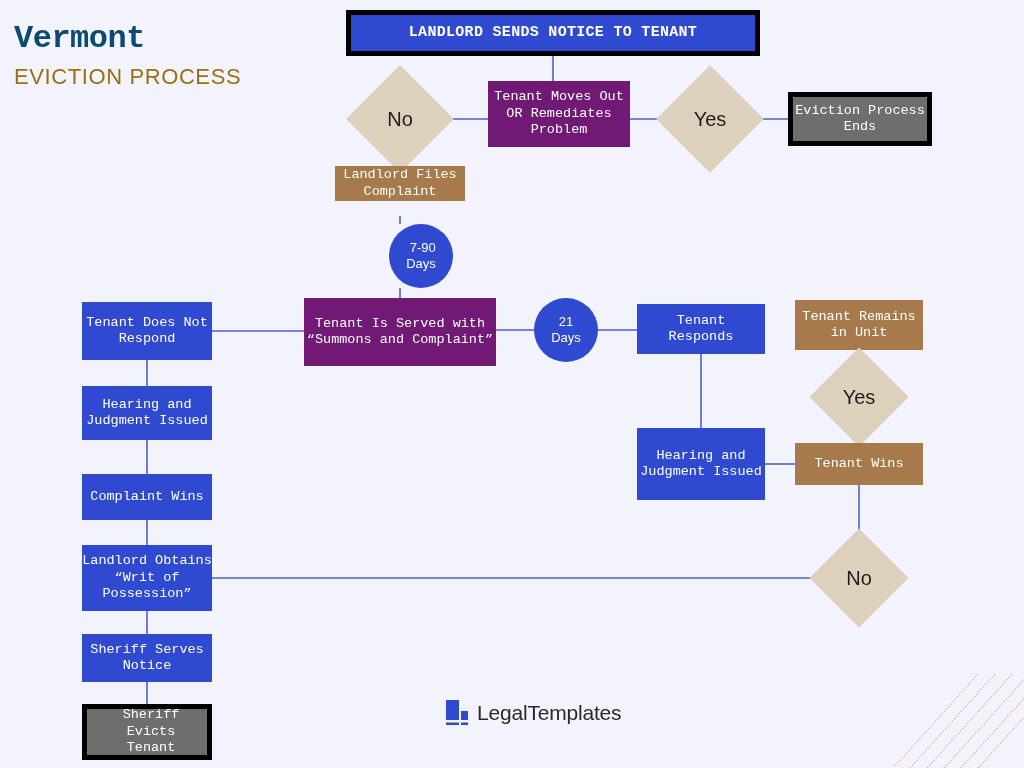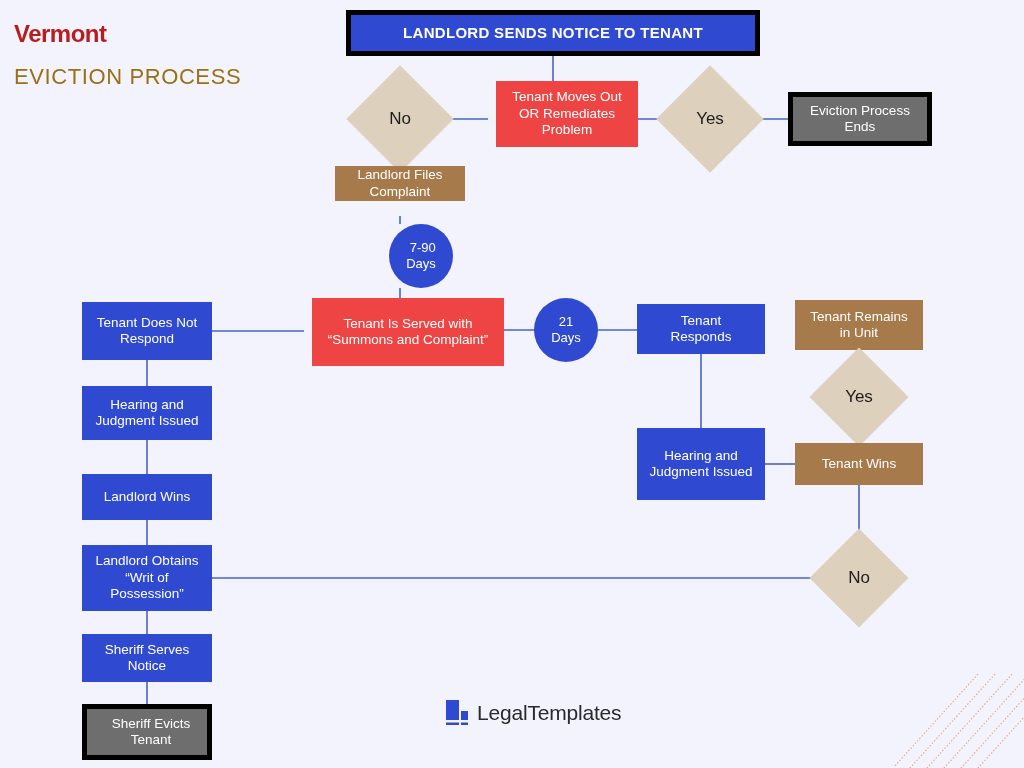--- a/index.html
+++ b/index.html
@@ -18,24 +18,25 @@
     position: absolute;
     left: 0; top: 0;
     width: 1024px;
     height: 768px;
   }
   
   .title-state {
     position: absolute;
     left: 14px;
     top: 20px;
-    font-size: 24px;
+    font-size: 32px;
     font-weight: bold;
-    color: #b91c1c;
+    color: #0c4a6e;
     letter-spacing: -0.5px;
+    font-family: Liberation Mono, monospace;
   }
   .title-sub {
     position: absolute;
     left: 14px;
     top: 64px;
     font-size: 22px;
     font-weight: normal;
     color: #9a6f15;
     letter-spacing: 0.6px;
   }
@@ -54,44 +55,45 @@
     display: flex;
     align-items: center;
     justify-content: center;
     text-align: center;
     line-height: 1.22;
     white-space: pre-line;
   }
   .box {
     color: #ffffff;
     font-size: 13.5px;
+    font-family: Liberation Mono, monospace;
   }
   .box.blue       { background: #2f4ad0; }
-  .box.lightblue  { background: #ef4444; margin-left: 8px; }
+  .box.lightblue  { background: #701a75; }
   .box.brown      { background: #a67a4a; }
   .box.grey       { background: #6e6e6e; border: 5px solid #000000; }
   .box.header {
     background: #2f4ad0;
     border: 5px solid #000000;
     font-size: 15px;
     font-weight: bold;
     letter-spacing: 0.3px;
   }
   .diamond {
     position: absolute;
     background: #ddd0bd;
     transform: rotate(45deg);
   }
   .diamond-label {
     position: absolute;
     display: flex;
     align-items: center;
     justify-content: center;
     color: #1d1d1d;
-    font-size: 17px;
+    font-size: 20px;
   }
   .circle {
     background: #2f4ad0;
     color: #ffffff;
     border-radius: 50%;
     font-size: 13px;
   }
   
   .logo-wrap {
     position: absolute;
@@ -210,21 +212,21 @@
 
   <div class="node box brown" style="left:795px; top:300px; width:128px; height:50px;">Tenant Remains
 in Unit</div>
 
   <div class="node box blue" style="left:82px; top:386px; width:130px; height:54px;">Hearing and
 Judgment Issued</div>
 
   <div class="diamond" style="left:824px; top:362px; width:70px; height:70px;"></div>
   <div class="diamond-label" style="left:824px; top:362px; width:70px; height:70px;">Yes</div>
 
-  <div class="node box blue" style="left:82px; top:474px; width:130px; height:46px;">Landlord Wins</div>
+  <div class="node box blue" style="left:82px; top:474px; width:130px; height:46px;">Complaint Wins</div>
 
   <div class="node box blue" style="left:637px; top:428px; width:128px; height:72px;">Hearing and
 Judgment Issued</div>
 
   <div class="node box brown" style="left:795px; top:443px; width:128px; height:42px;">Tenant Wins</div>
 
   <div class="node box blue" style="left:82px; top:545px; width:130px; height:66px;">Landlord Obtains
 “Writ of
 Possession”</div>
 

